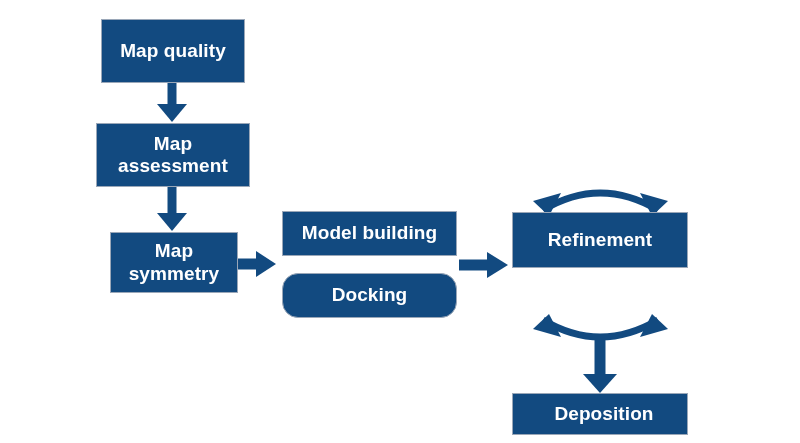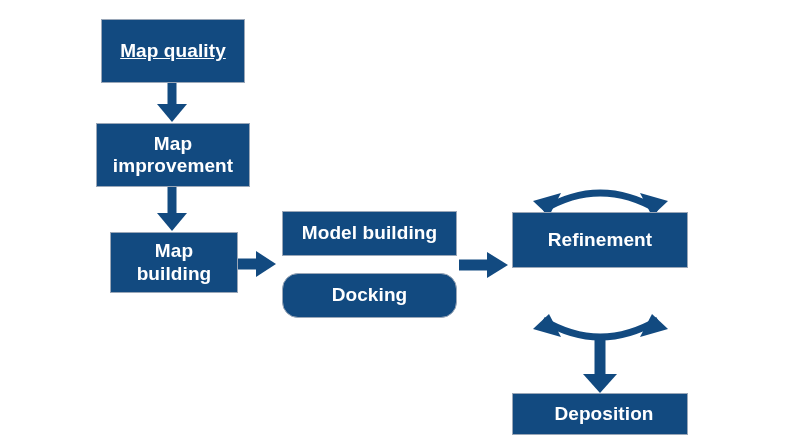--- a/index.html
+++ b/index.html
@@ -84,37 +84,37 @@
       <polygon points="533,329 561,337 549,314" fill="#124a80"></polygon>
       <polygon points="668,329 640,337 652,314" fill="#124a80"></polygon>
     </g>
 
     <g>
       <line x1="600" y1="340" x2="600" y2="374" stroke="#124a80" stroke-width="11"></line>
       <polygon points="583,374 617,374 600,393" fill="#124a80"></polygon>
     </g>
   </svg>
 
-  <div class="node" style="left:101px; top:19px; width:144px; height:64px;text-decoration:underline;">
+  <div class="node" style="left:101px; top:19px; width:144px; height:64px;">
     <span>
       <span>Map quality</span>
     </span>
   </div>
 
   <div class="node" style="left:96px; top:123px; width:154px; height:64px;">
     <span>
       <span>Map</span>
-      <span>improvement</span>
+      <span>assessment</span>
     </span>
   </div>
 
   <div class="node" style="left:110px; top:232px; width:128px; height:61px;">
     <span>
       <span>Map</span>
-      <span>building</span>
+      <span>symmetry</span>
     </span>
   </div>
 
   <div class="node" style="left:282px; top:211px; width:175px; height:45px;">
     <span>Model building</span>
   </div>
 
   <div class="node" style="left:282px; top:273px; width:175px; height:45px;border-radius:16px;">
     <span>Docking</span>
   </div>

